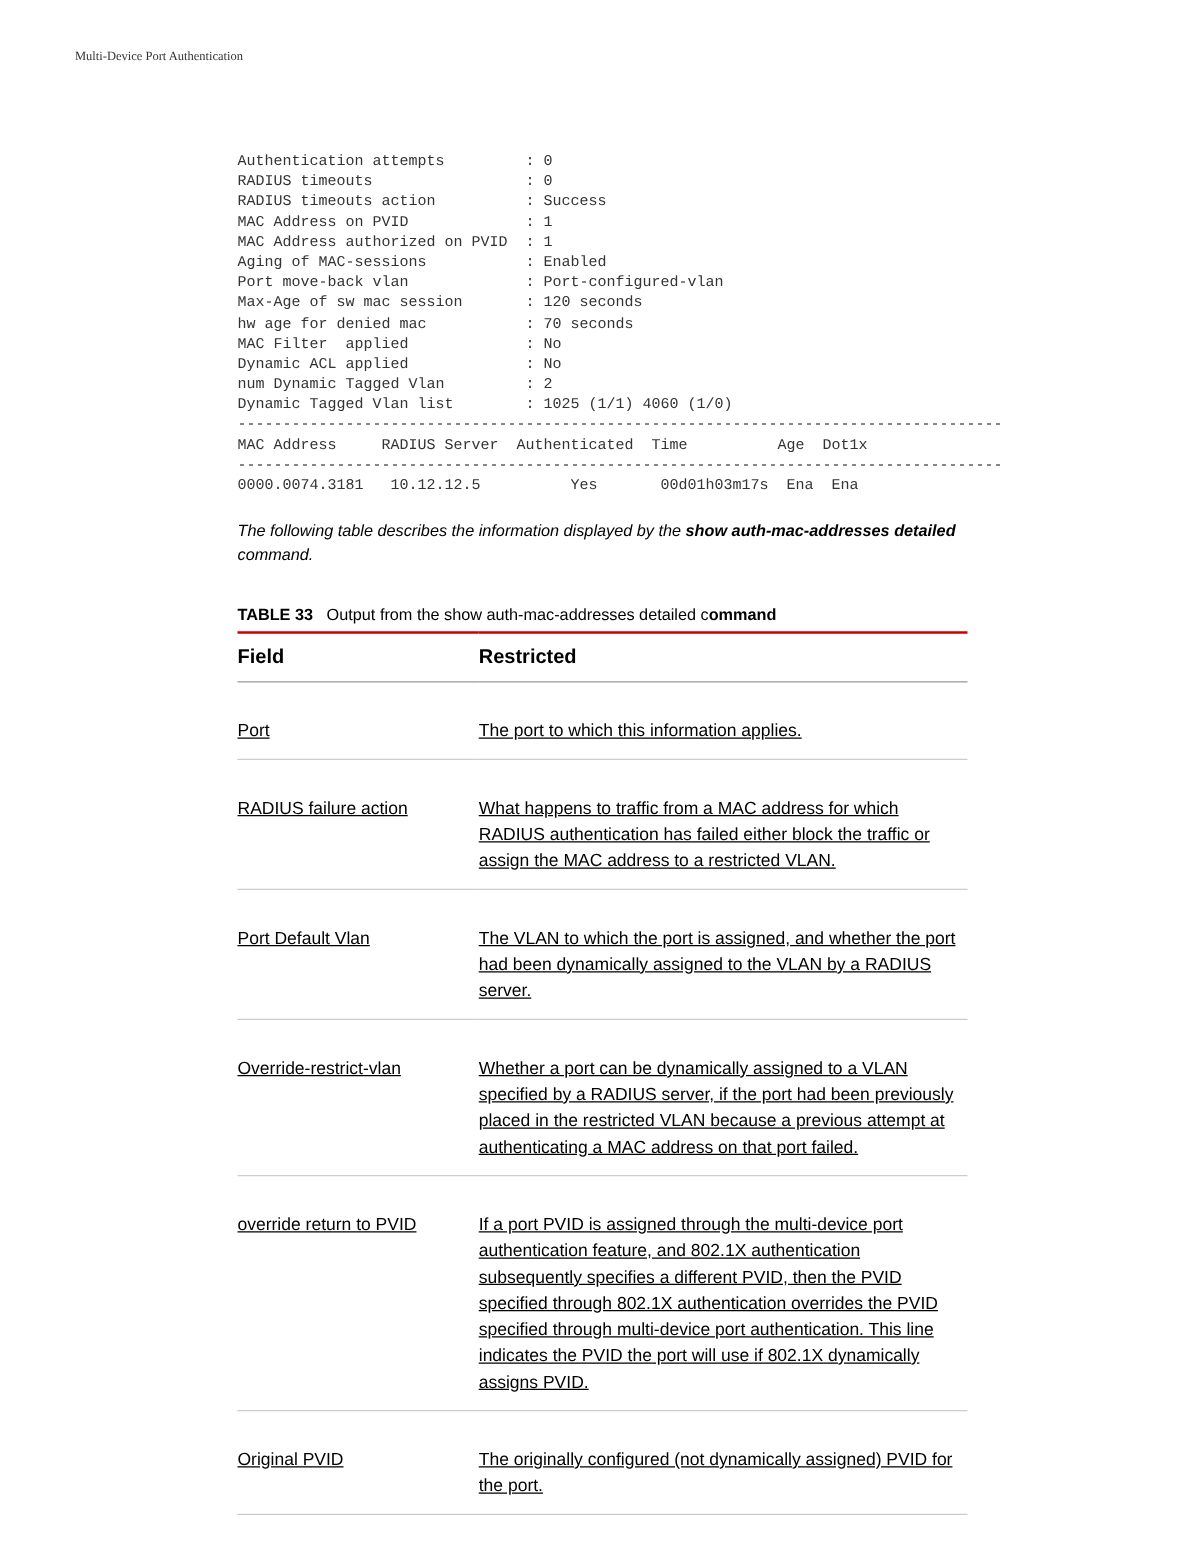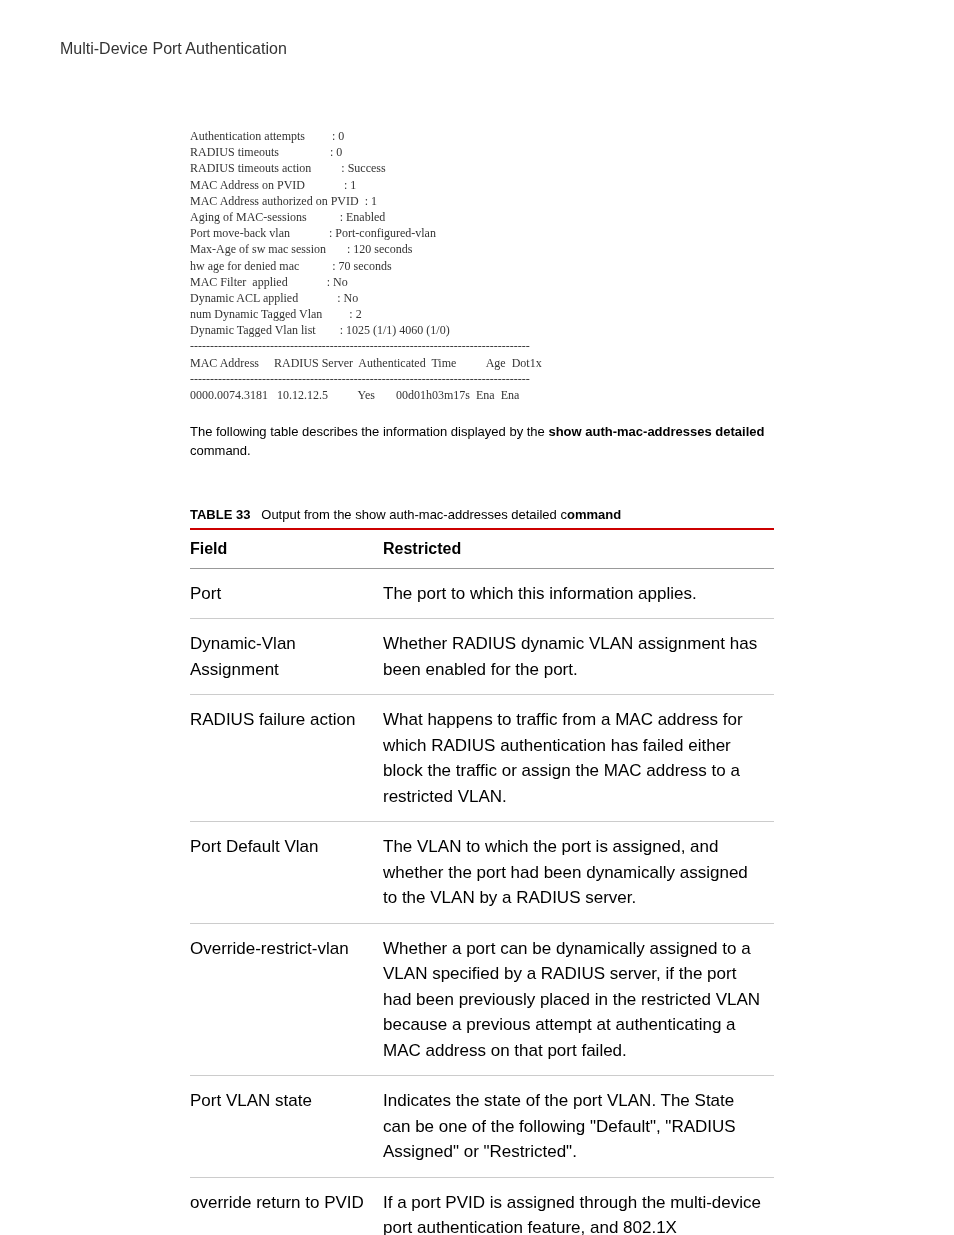--- a/index.html
+++ b/index.html
@@ -5,37 +5,39 @@
     body {
       font-family: Arial, Helvetica, sans-serif;
       font-size: 13px;
       color: #000;
       margin: 0;
       padding: 40px 60px 30px 60px;
       width: 834px;
       box-sizing: border-box;
     }
     .page-header {
-      font-size: 16px;
+      font-size: 10px;
       color: #333;
       margin-bottom: 70px;
+      font-family: Liberation Serif, serif;
     }
     .code-block {
-      font-family: Liberation Serif, serif;
+      font-family: Liberation Mono, monospace;
       font-size: 12px;
       line-height: 1.35;
       white-space: pre;
       color: #333;
       margin-left: 130px;
       margin-bottom: 20px;
     }
     .intro-text {
       margin-left: 130px;
-      margin-bottom: 46px;
+      margin-bottom: 30px;
       line-height: 1.45;
+      font-style: italic;
     }
     .intro-text .bold {
       font-weight: bold;
     }
     .table-caption {
       margin-left: 130px;
       margin-bottom: 6px;
     }
     .table-caption .label {
       font-weight: bold;
@@ -51,25 +53,26 @@
     }
     .data-table th {
       text-align: left;
       font-weight: bold;
       font-size: 16px;
       padding: 10px 8px 10px 0;
       vertical-align: top;
     }
     .data-table td {
       text-align: left;
-      font-size: 17px;
-      padding: 12px 8px 12px 0;
+      font-size: 14px;
+      padding: 28px 8px 12px 0;
       vertical-align: top;
       line-height: 1.5;
       border-bottom: 1px solid #ccc;
+      text-decoration: underline;
     }
     .data-table th:first-child,
     .data-table td:first-child {
       width: 185px;
     }
   </style>
 </head>
 <body>
 
 <div class="page-header">
@@ -109,38 +112,30 @@
       <th>Field</th>
       <th>Restricted</th>
     </tr>
   </thead>
   <tbody>
     <tr>
       <td>Port</td>
       <td>The port to which this information applies.</td>
     </tr>
     <tr>
-      <td>Dynamic-Vlan Assignment</td>
-      <td>Whether RADIUS dynamic VLAN assignment has been enabled for the port.</td>
-    </tr>
-    <tr>
       <td>RADIUS failure action</td>
       <td>What happens to traffic from a MAC address for which RADIUS authentication has failed either block the traffic or assign the MAC address to a restricted VLAN.</td>
     </tr>
     <tr>
       <td>Port Default Vlan</td>
       <td>The VLAN to which the port is assigned, and whether the port had been dynamically assigned to the VLAN by a RADIUS server.</td>
     </tr>
     <tr>
       <td>Override-restrict-vlan</td>
       <td>Whether a port can be dynamically assigned to a VLAN specified by a RADIUS server, if the port had been previously placed in the restricted VLAN because a previous attempt at authenticating a MAC address on that port failed.</td>
-    </tr>
-    <tr>
-      <td>Port VLAN state</td>
-      <td>Indicates the state of the port VLAN. The State can be one of the following "Default", "RADIUS Assigned" or "Restricted".</td>
     </tr>
     <tr>
       <td>override return to PVID</td>
       <td>If a port PVID is assigned through the multi-device port authentication feature, and 802.1X authentication subsequently specifies a different PVID, then the PVID specified through 802.1X authentication overrides the PVID specified through multi-device port authentication. This line indicates the PVID the port will use if 802.1X dynamically assigns PVID.</td>
     </tr>
     <tr>
       <td>Original PVID</td>
       <td>The originally configured (not dynamically assigned) PVID for the port.</td>
     </tr>
 

